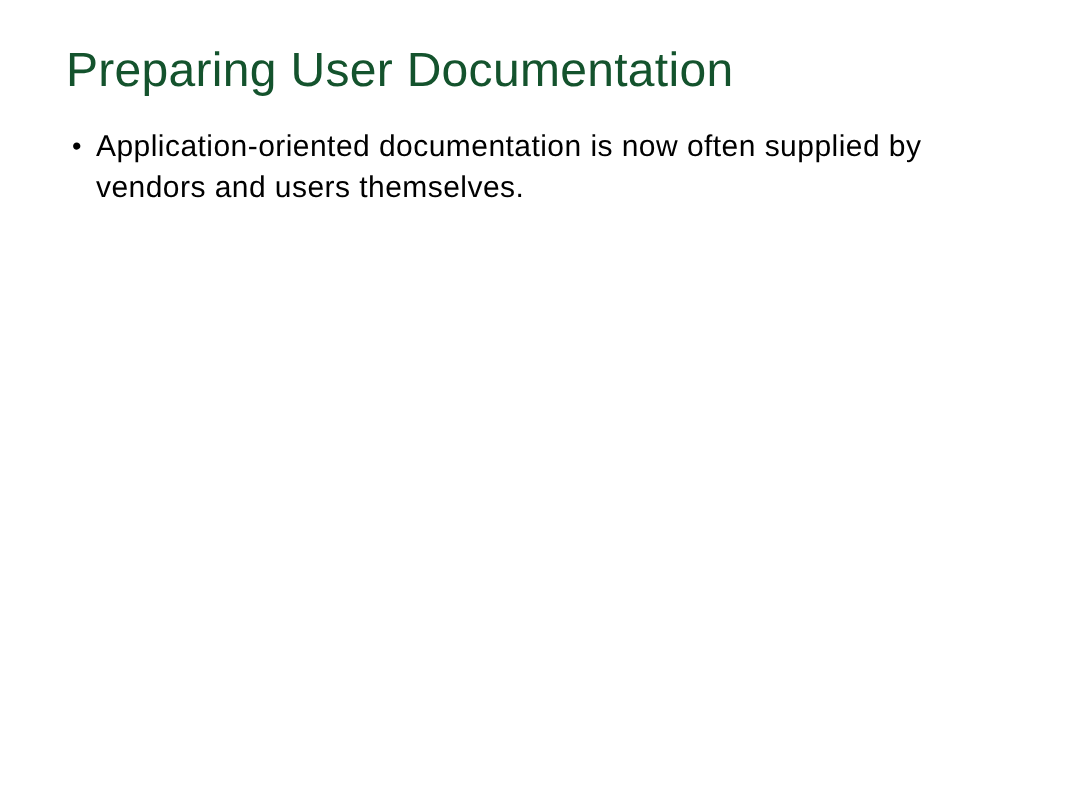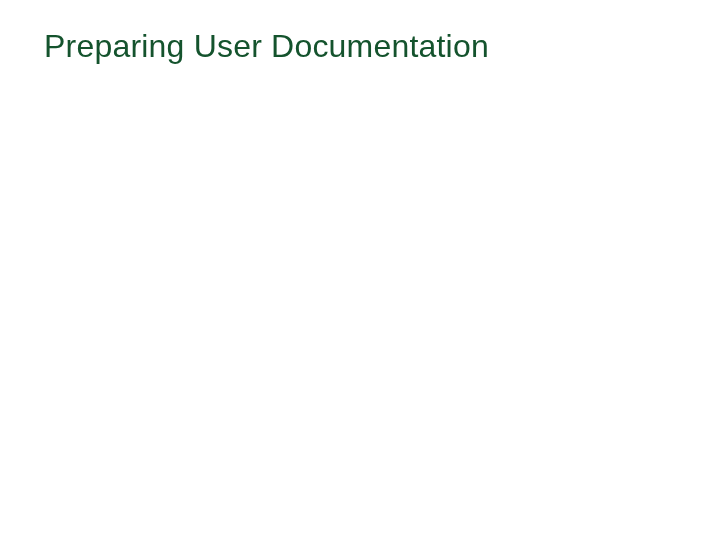--- a/index.html
+++ b/index.html
@@ -43,13 +43,14 @@
       color: #000000;
       font-size: 18px;
     }
   </style>
 </head>
 <body>
 
 <h1 class="slide-title">Preparing User Documentation</h1>
 
 <ul class="bullet-list">
+  <li class="bullet-item">Application-oriented documentation is now often supplied by vendors and users themselves.</li>
 </ul>
 
 </body></html>

